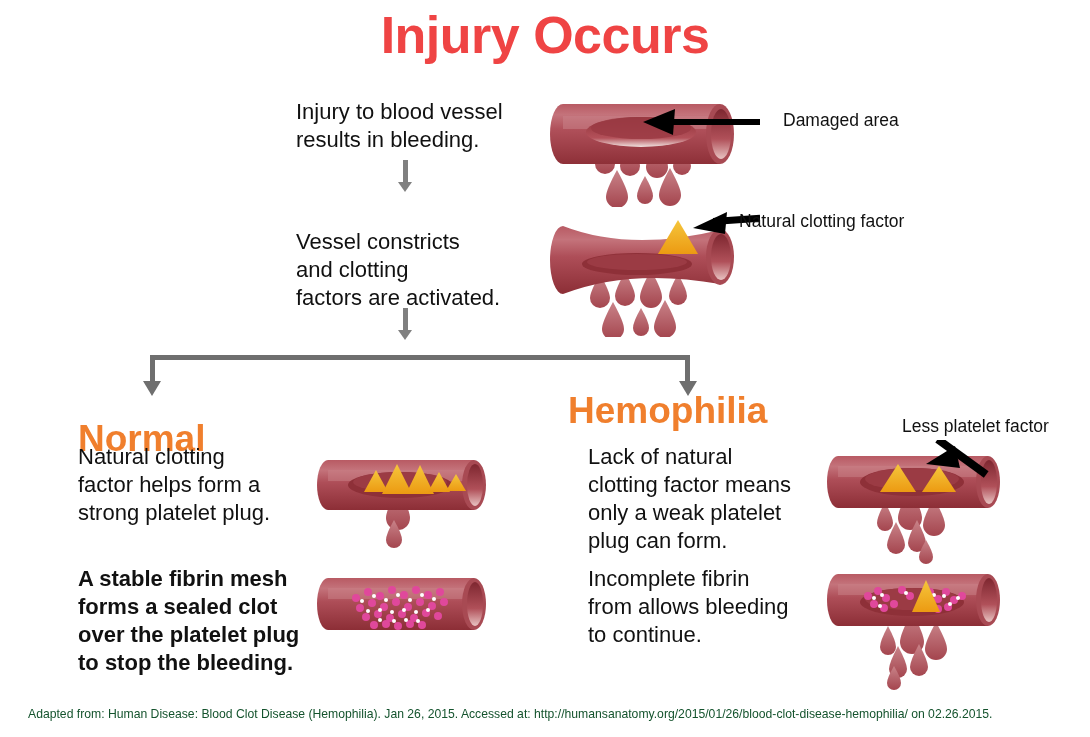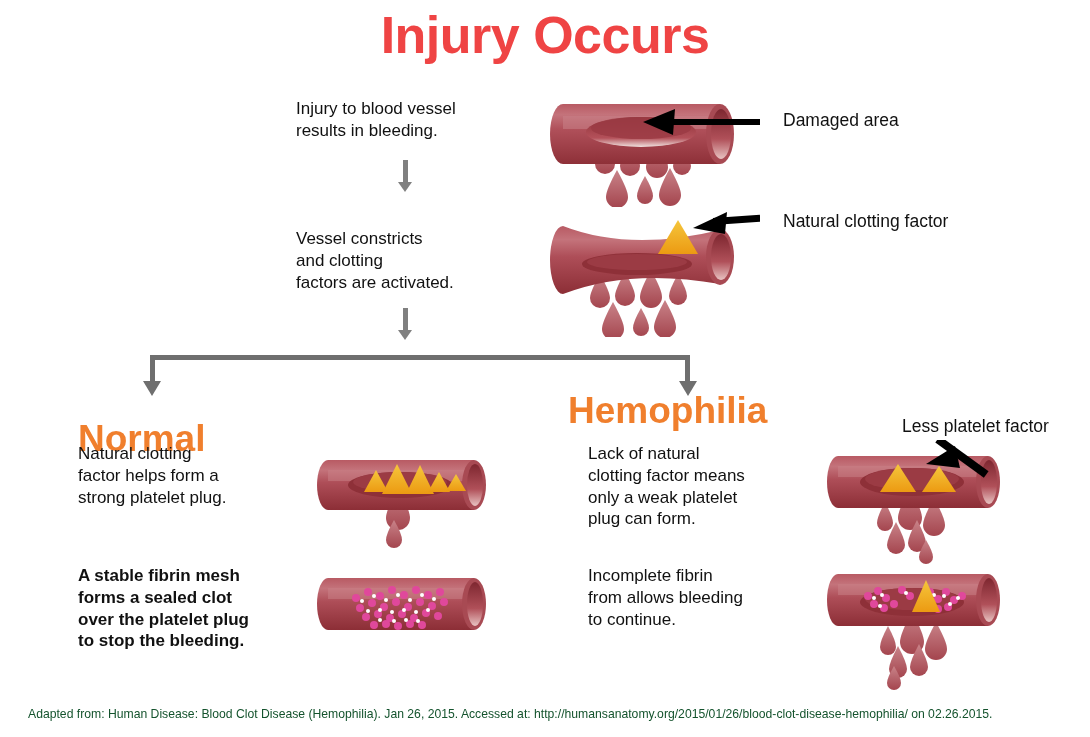--- a/index.html
+++ b/index.html
@@ -12,21 +12,21 @@
 
   
   #title{
     left:0;top:8px;width:1090px;text-align:center;
     font-size:52px;font-weight:bold;letter-spacing:-0.5px;
     color:#ef4444;line-height:1.05;
   }
 
   
   .body-text{
-    font-size:17px;line-height:1.28;color:#111111;
+    font-size:22px;line-height:1.28;color:#111111;
     white-space:pre-line;
   }
   .branch-head{
     font-size:37px;font-weight:bold;color:#F07F2D;line-height:1;
   }
   .callout{
     font-size:17.5px;color:#111111;white-space:nowrap;margin-left:18px;
   }
   #footer{
     left:28px;top:707px;width:1040px;
@@ -161,21 +161,21 @@
   <ellipse cx="92" cy="50" rx="50" ry="8" fill="#9B3B44"></ellipse>
 
   <path d="M133 8 L153 42 L113 42z" fill="url(#factorB)"></path>
 
   <g fill="#000000">
     <rect x="168" y="6" width="47" height="7" transform="rotate(-4 168 6)"></rect>
     <path d="M148 16 L182 0 L180 22z"></path>
   </g>
 </svg>
 
-<div class="abs callout" style="left:765px;top:211px;">Natural clotting factor</div>
+<div class="abs callout" style="left:721px;top:211px;">Natural clotting factor</div>
 
 <div class="abs" id="splitter" style="left:150px;top:355px;width:540px;height:45px;">
   <div class="bar"></div>
   <div class="leg" style="left:0;"></div>
   <div class="head" style="left:-7px;"></div>
   <div class="leg" style="right:0;"></div>
   <div class="head" style="right:-7px;"></div>
 </div>
 
 <div class="abs branch-head" style="left:78px;top:392px;margin-top:28px;">Normal</div>

